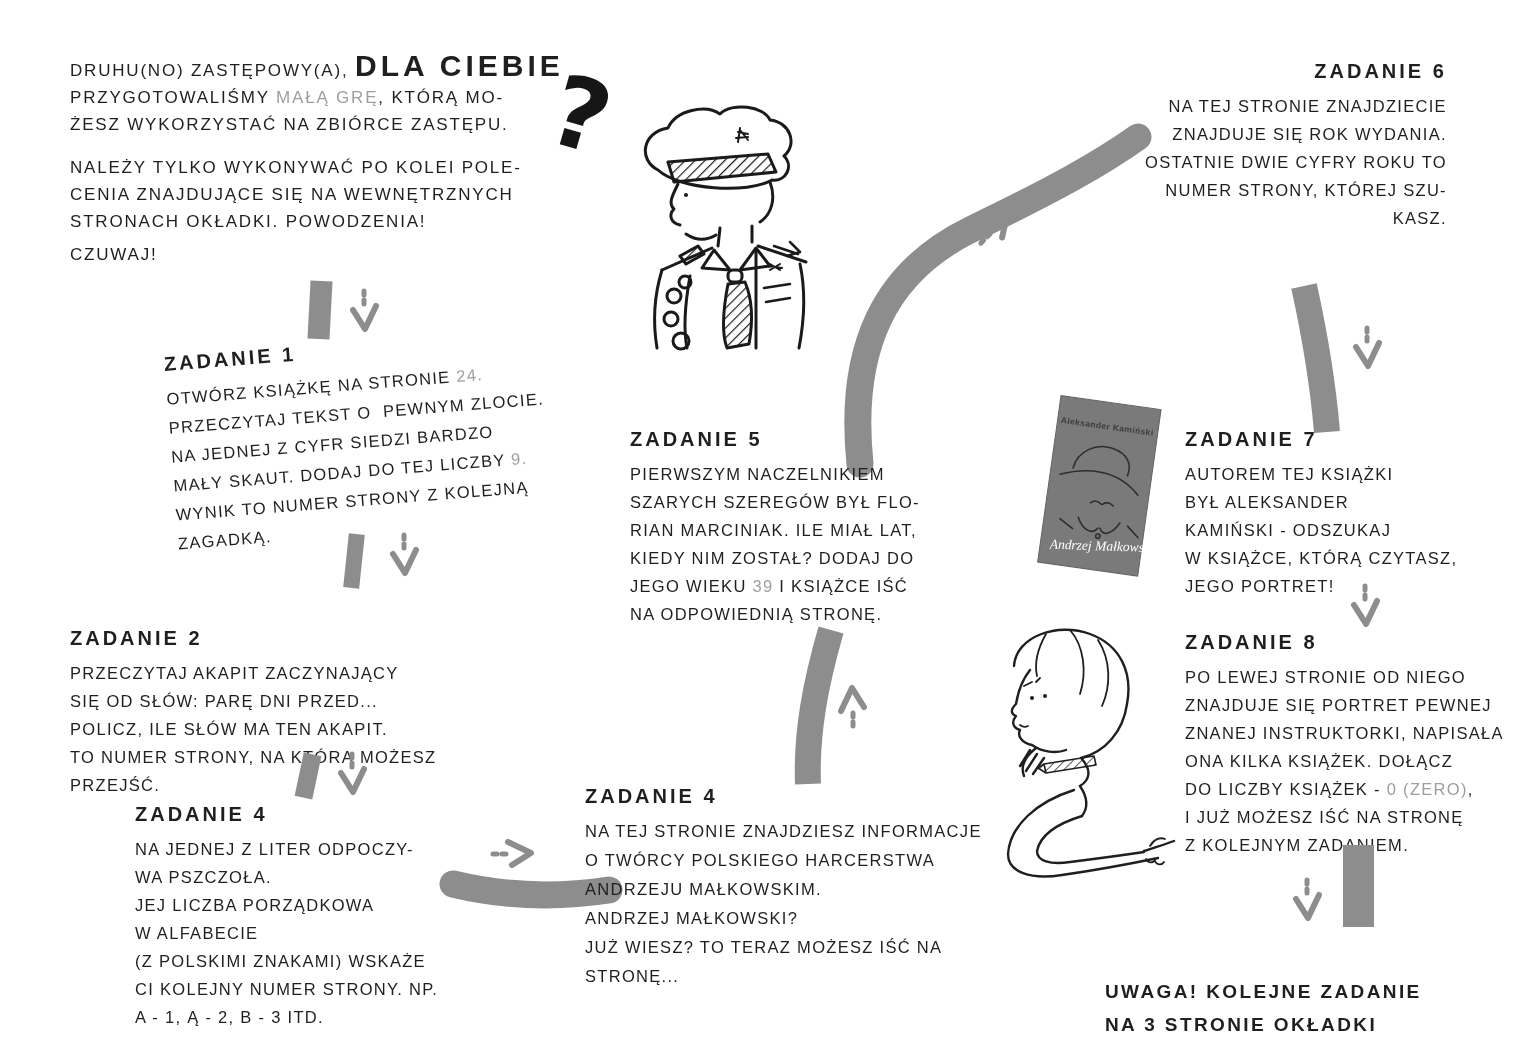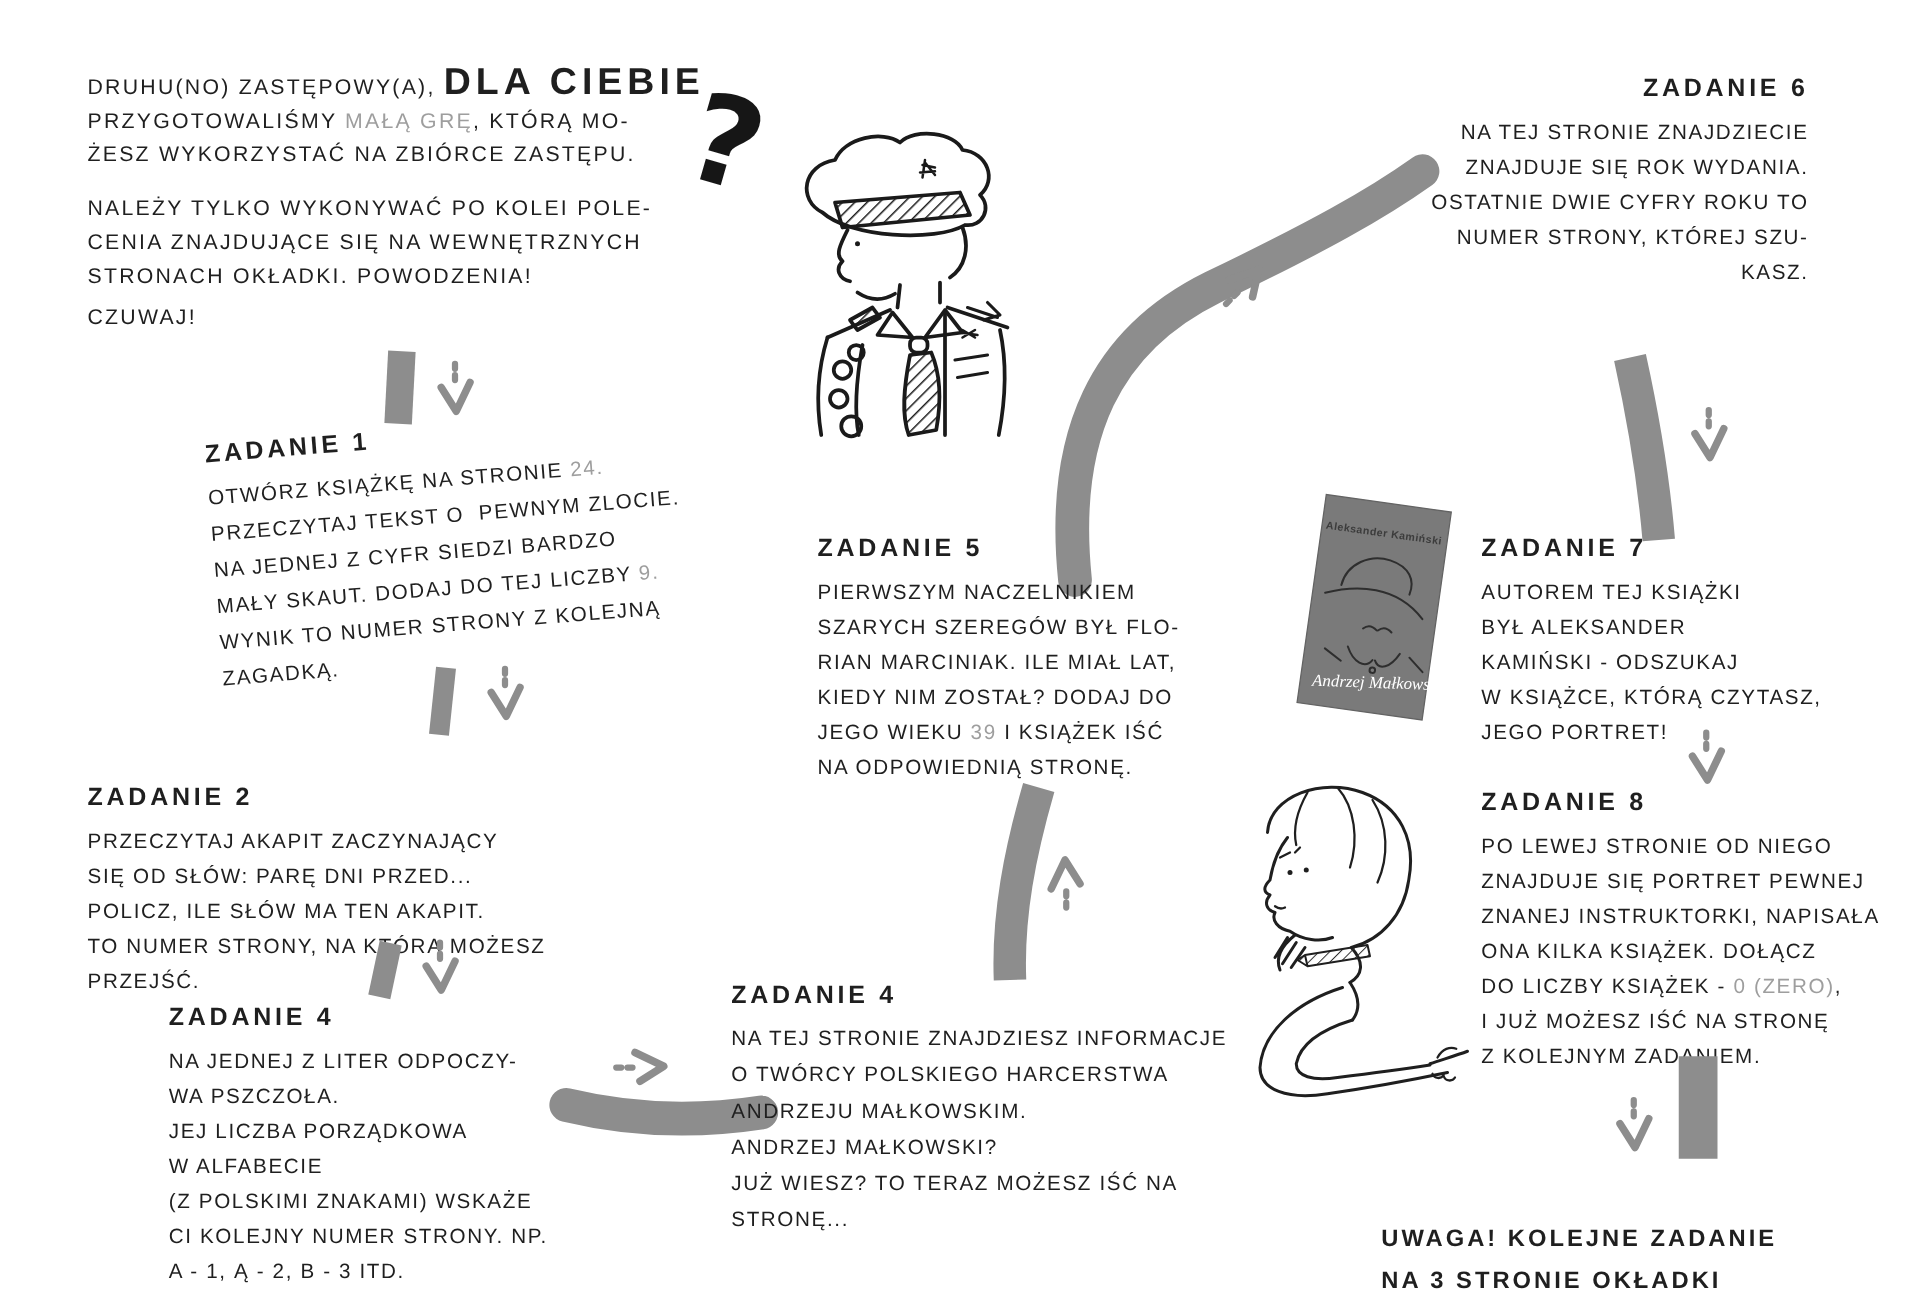--- a/index.html
+++ b/index.html
@@ -148,27 +148,27 @@
   <div class="abs" style="left:585px; top:785px;">
     <div class="task-title">ZADANIE 4</div>
     <div class="ln" style="line-height:29px">NA TEJ STRONIE ZNAJDZIESZ INFORMACJE</div>
     <div class="ln" style="line-height:29px">O TWÓRCY POLSKIEGO HARCERSTWA</div>
     <div class="ln" style="line-height:29px">ANDRZEJU MAŁKOWSKIM.</div>
     <div class="ln" style="line-height:29px">ANDRZEJ MAŁKOWSKI?</div>
     <div class="ln" style="line-height:29px">JUŻ WIESZ? TO TERAZ MOŻESZ IŚĆ NA</div>
     <div class="ln" style="line-height:29px">STRONĘ...</div>
   </div>
 
-  <div class="abs" style="left:630px; top:428px;margin-left:24px;">
+  <div class="abs" style="left:630px; top:428px;">
     <div class="task-title">ZADANIE 5</div>
     <div class="ln">PIERWSZYM NACZELNIKIEM</div>
     <div class="ln">SZARYCH SZEREGÓW BYŁ FLO-</div>
     <div class="ln">RIAN MARCINIAK. ILE MIAŁ LAT,</div>
     <div class="ln">KIEDY NIM ZOSTAŁ? DODAJ DO</div>
-    <div class="ln"><span>JEGO WIEKU </span><span class="gray">39</span><span> I KSIĄŻEK IŚĆ</span></div>
+    <div class="ln"><span>JEGO WIEKU </span><span class="gray">39</span><span> I KSIĄŻCE IŚĆ</span></div>
     <div class="ln">NA ODPOWIEDNIĄ STRONĘ.</div>
   </div>
 
   <svg class="band" style="left:785px; top:622px;" width="70" height="170" viewBox="0 0 70 170">
     <path d="M46,8 C31,60 21,110 23,162" stroke="#8d8d8d" stroke-width="26" fill="none" stroke-linecap="butt"></path>
   </svg>
   <svg class="sk-arr" style="left:838px; top:682px; transform:rotate(180deg);" viewBox="0 0 30 48">
       <use href="#sketch-arrow"></use>
     </svg>
 

